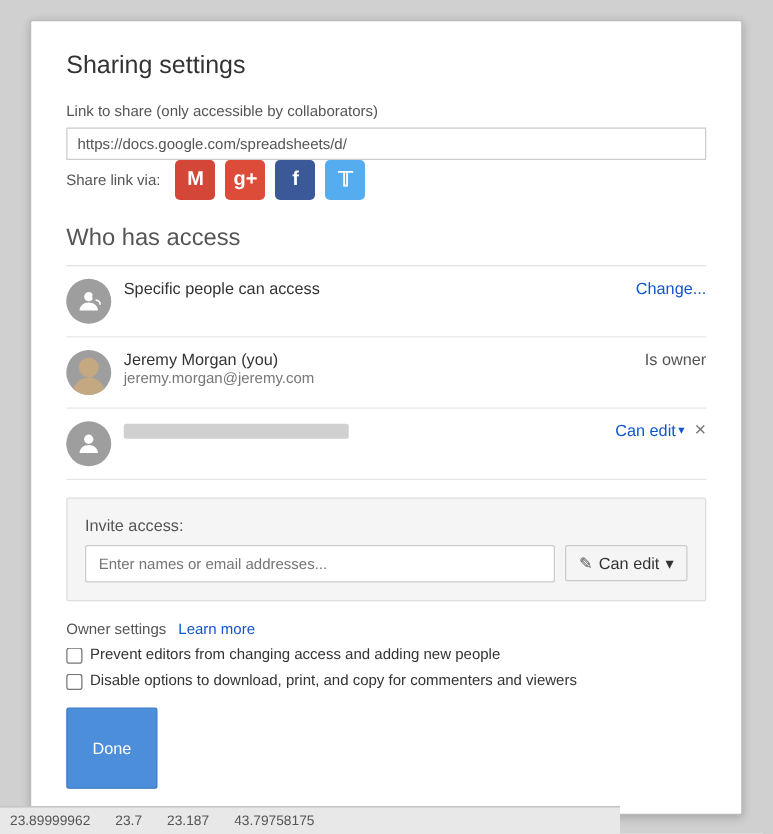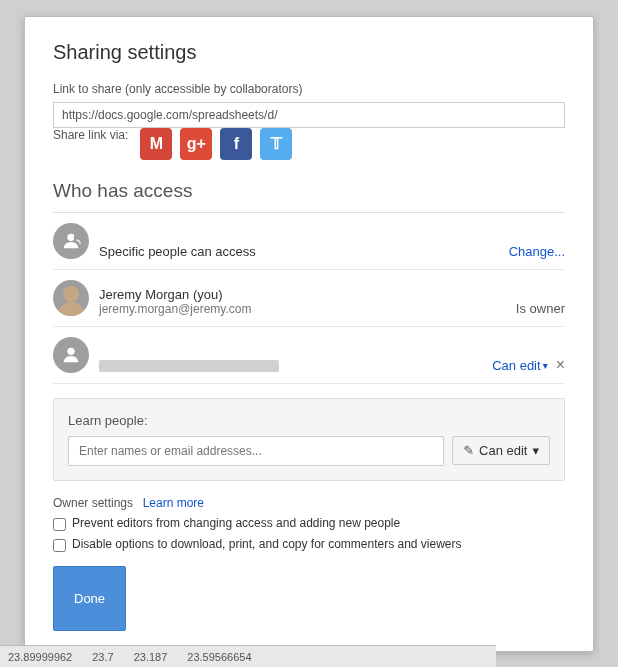--- a/index.html
+++ b/index.html
@@ -37,20 +37,21 @@
       width: 100%;
       border: 1px solid #ccc;
       padding: 5px 8px;
       font-size: 12px;
       color: #555;
       outline: none;
       background: #fff;
     }
     .share-via-row {
       display: flex;
+      align-items: center;
       gap: 8px;
       margin-bottom: 20px;
     }
     .share-via-label {
       font-size: 12px;
       color: #555;
       margin-right: 4px;
     }
     .share-icon {
       width: 32px;
@@ -72,21 +73,21 @@
       font-size: 19px;
       color: #555;
       margin-bottom: 10px;
     }
     .access-table {
       border-top: 1px solid #e0e0e0;
       margin-bottom: 14px;
     }
     .access-row {
       display: flex;
-      align-items: flex-end;
+      align-items: flex-start;
       padding: 10px 0;
       border-bottom: 1px solid #e8e8e8;
     }
     .access-row .avatar {
       width: 36px;
       height: 36px;
       border-radius: 50%;
       background: #9e9e9e;
       display: flex;
       align-items: center;
@@ -331,21 +332,21 @@
       <a class="can-edit-btn">
         <span>Can edit</span>
         <span class="caret">▾</span>
       </a>
       <span class="close-btn">×</span>
     </div>
   </div>
 
   
   <div class="invite-section">
-    <div class="invite-label">Learn people:</div>
+    <div class="invite-label">Invite access:</div>
     <div class="invite-row">
       <input class="invite-input" type="text" placeholder="Enter names or email addresses..." style="">
       <button class="invite-perm-btn">
         <span class="pencil-icon">✎</span>
         <span>Can edit</span>
         <span>▾</span>
       </button>
     </div>
   </div>
 
@@ -363,14 +364,14 @@
     </div>
   </div>
 
   <button class="done-btn">Done</button>
 </div>
 
 <div class="bottom-bar">
   <span>23.89999962</span>
   <span>23.7</span>
   <span>23.187</span>
-  <span>23.59566654</span>
+  <span>43.79758175</span>
 </div>
 
 </body></html>

